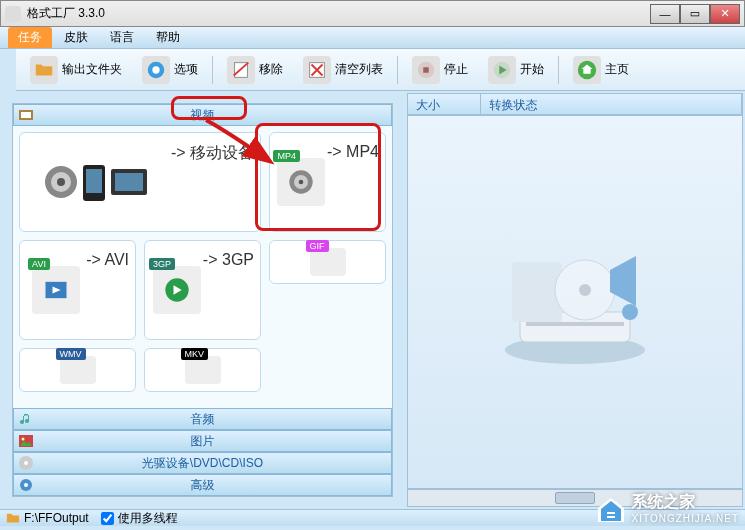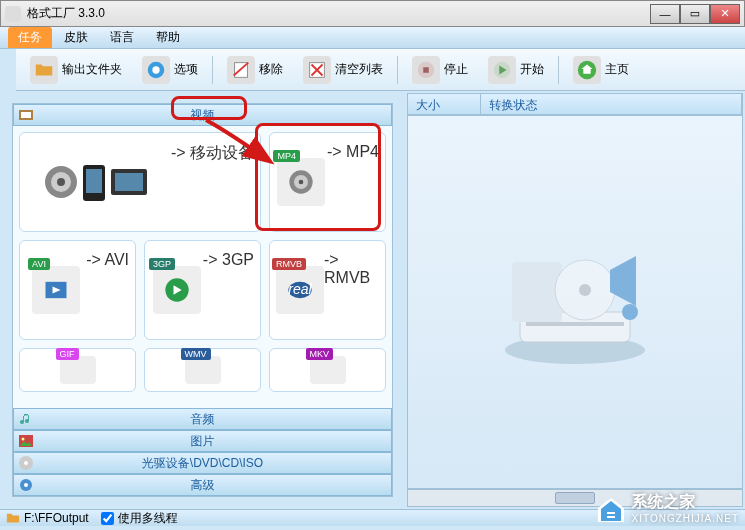--- a/index.html
+++ b/index.html
@@ -32,21 +32,21 @@
 .format-icon-area { flex: 1; display: flex; align-items: center; justify-content: center; }
 .format-label { margin-top: 4px; font-size: 16px; color: #333; }
 .format-icon { width: 48px; height: 48px; background: #eee; border-radius: 4px; position: relative; display: flex; align-items: center; justify-content: center; }
 .fmt-tag { position: absolute; top: -8px; left: -4px; font-size: 9px; padding: 1px 4px; color: #fff; border-radius: 2px; }
 .fmt-mp4 { background: #2a9d4a; }
 .fmt-avi { background: #2a9d4a; }
 .fmt-3gp { background: #2a7d6a; }
 .fmt-rmvb { background: #c04040; }
 .fmt-gif { background: #d946ef; }
 .fmt-wmv { background: #2a5d9a; }
-.fmt-mkv { background: #a21caf; }
+.fmt-mkv { background: #000000; }
 .half-row { height: 44px !important; }
 .highlight-box { position: absolute; border: 3px solid #d31818; border-radius: 8px; pointer-events: none; }
 
 .right-panel { flex: 1; margin: 2px; display: flex; flex-direction: column; }
 .list-header { height: 22px; background: linear-gradient(#def0ff, #c0e0f4); display: flex; border: 1px solid #a0c0d8; }
 .col-h { border-right: 1px solid #a0c0d8; padding: 3px 8px; color: #2060a0; }
 .list-body { flex: 1; background: linear-gradient(#eaf4fc, #d6e8f6); border: 1px solid #a0c0d8; display: flex; align-items: center; justify-content: center; position: relative; }
 .placeholder-art { width: 170px; height: 140px; opacity: 0.85; }
 .scrollbar-h { height: 18px; background: #e0e8f0; border: 1px solid #a0c0d8; display: flex; align-items: center; justify-content: center; }
 .scrollbar-h .thumb { width: 40px; height: 12px; background: #c0d0e0; border: 1px solid #90a8c0; border-radius: 2px; }
@@ -205,32 +205,20 @@
           <div class="format-icon-area">
             <div class="format-icon">
               <span class="fmt-tag fmt-3gp">3GP</span>
               <svg width="28" height="28" viewBox="0 0 24 24">
                   <circle cx="12" cy="12" r="10" fill="#2a9d4a"></circle>
                   <path fill="#fff" d="M9 8l7 4-7 4z"></path>
                 </svg>
             </div>
           </div>
           <div class="format-label">-&gt; 3GP</div>
-        </div>
-        <div class="format-item">
-          <div class="format-icon-area">
-            <div class="format-icon">
-              <span class="fmt-tag fmt-rmvb">RMVB</span>
-              <svg width="28" height="28" viewBox="0 0 24 24">
-                  <ellipse cx="12" cy="12" rx="10" ry="7" fill="#2a5d9a"></ellipse>
-                  <text x="12" y="15" text-anchor="middle" fill="#fff" font-size="7" font-style="italic">real</text>
-                </svg>
-            </div>
-          </div>
-          <div class="format-label">-&gt; RMVB</div>
         </div>
 
         <div class="format-item half-row">
           <div class="format-icon-area">
             <div class="format-icon" style="width:36px;height:28px">
               <span class="fmt-tag fmt-gif">GIF</span>
             </div>
           </div>
         </div>
         <div class="format-item half-row">

